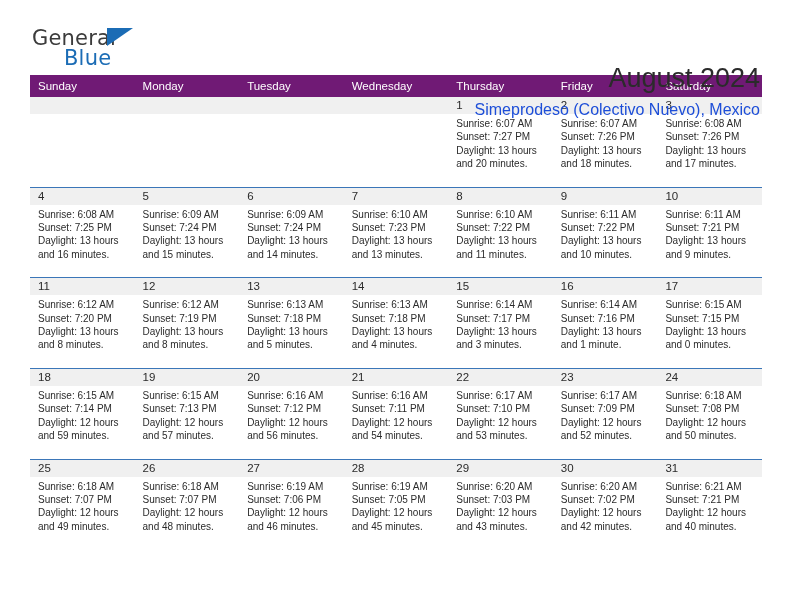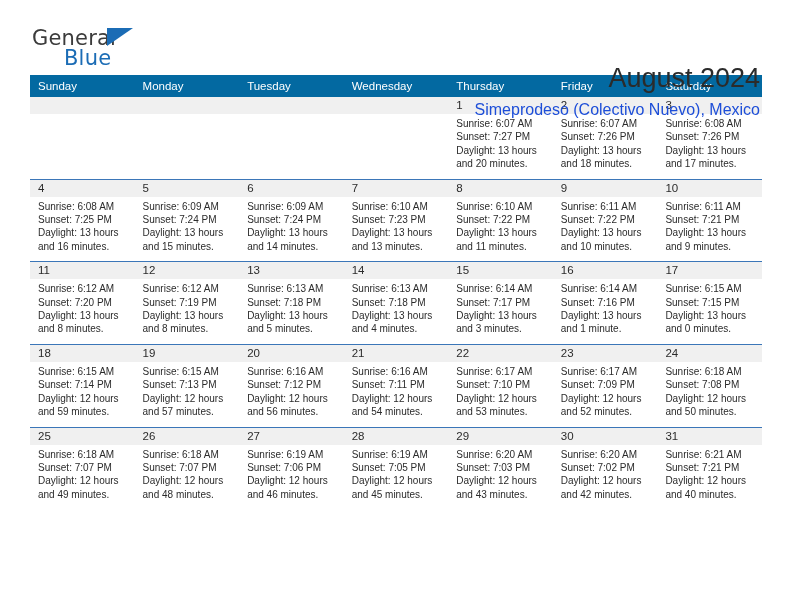--- a/index.html
+++ b/index.html
@@ -87,21 +87,21 @@
     white-space: nowrap;
   }
 
   
   .calendar {
     width: 732px;
     border-collapse: collapse;
     table-layout: fixed;
   }
   .calendar th {
-    background: #0369a1;
+    background: #701a75;
     color: #ffffff;
     font-size: 11.5px;
     font-weight: 400;
     text-align: left;
     padding: 5px 0 5px 8px;
     height: 12px;
     border: none;
   }
   .week-row > td {
     vertical-align: top;
@@ -115,21 +115,21 @@
   }
   .daynum-band {
     background: #f0f0f0;
     height: 17px;
     line-height: 17px;
     padding-left: 8px;
     font-size: 11.5px;
     color: #2b2b2b;
   }
   .cell-body {
-    padding: 3px 6px 8px 8px;
+    padding: 3px 6px 16px 8px;
     font-size: 10px;
     line-height: 13.4px;
     color: #2b2b2b;
   }
   .cell-body div {
     white-space: nowrap;
   }
   .cell-empty .daynum-band {
     background: #f0f0f0;
   }

